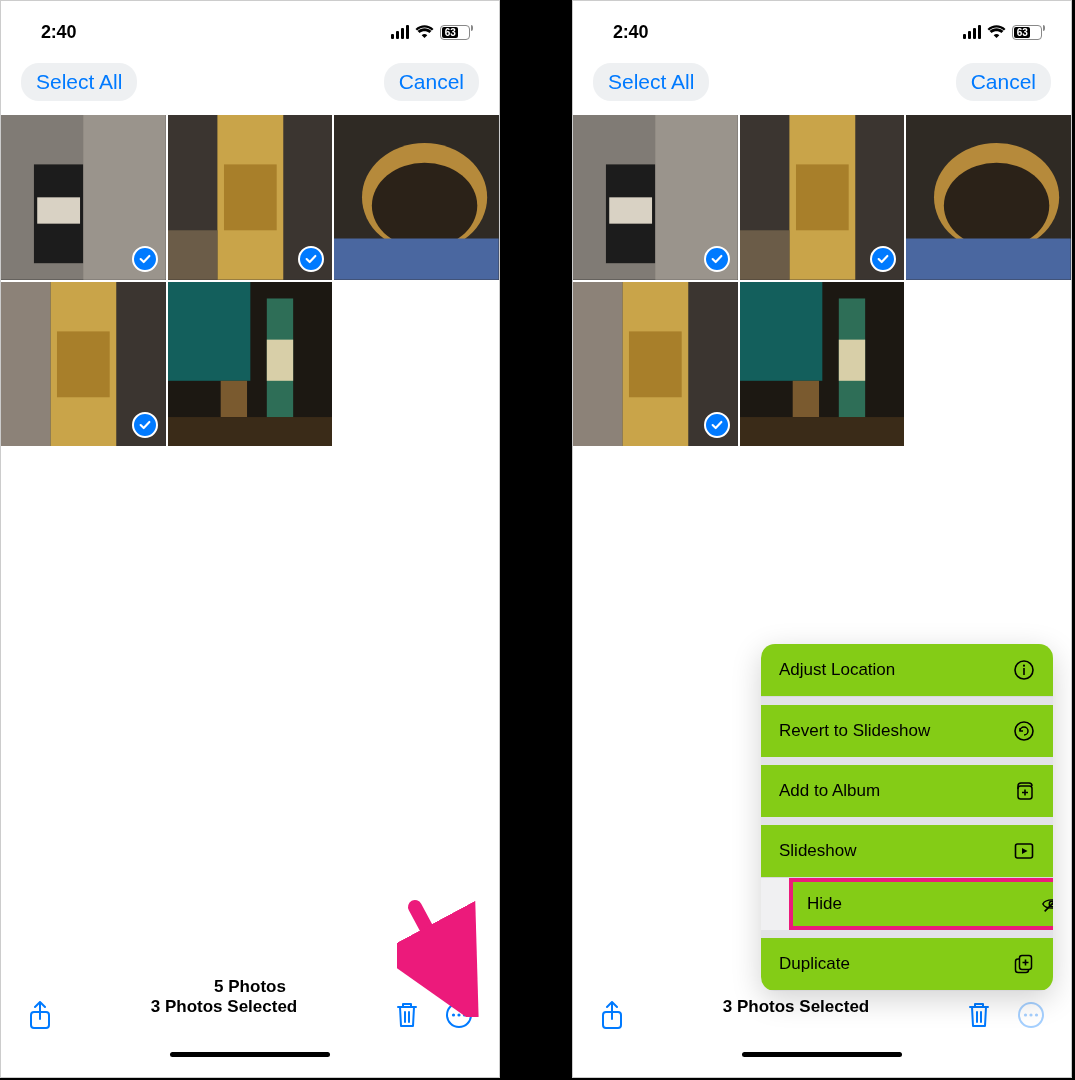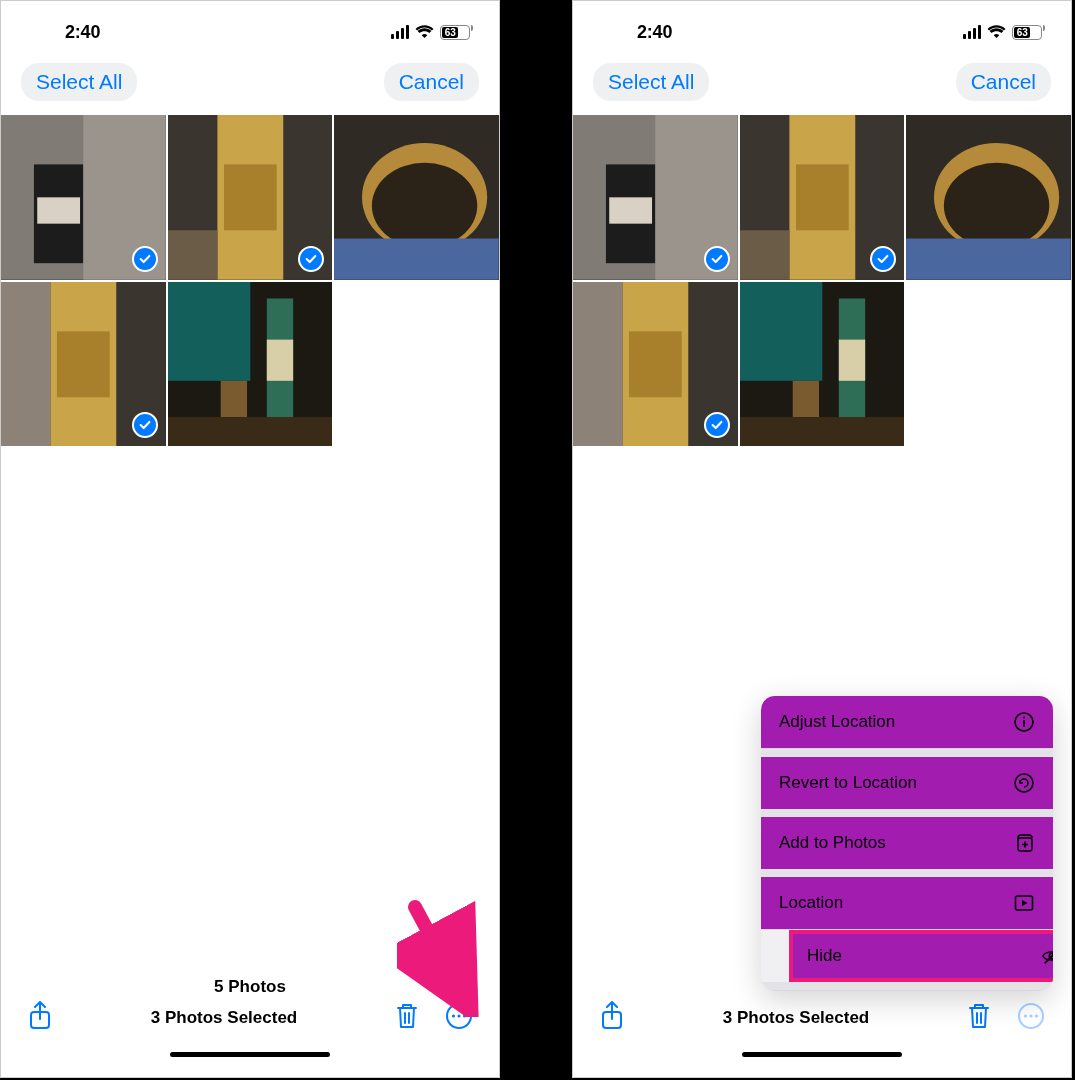--- a/index.html
+++ b/index.html
@@ -24,21 +24,20 @@
     flex-direction: column;
     overflow: hidden;
   }
   
   .status-bar {
     height: 48px;
     display: flex;
     justify-content: space-between;
     align-items: center;
     padding: 14px 26px 0 40px;
-    margin-left: 24px;
   }
   .status-time { font-size: 18px; font-weight: 600; letter-spacing: -0.2px; }
   .status-right { display: flex; align-items: center; gap: 6px; }
   .sig-bars { display: flex; align-items: flex-end; gap: 2px; height: 14px; }
   .sig-bars span { width: 3px; background: #000; border-radius: 1px; }
   .sig-bars span:nth-child(1){height:5px;}
   .sig-bars span:nth-child(2){height:8px;}
   .sig-bars span:nth-child(3){height:11px;}
   .sig-bars span:nth-child(4){height:14px;}
   .wifi svg { display:block; }
@@ -88,21 +87,21 @@
   .spacer { flex:1; }
 
   
   .footer {
     padding: 0 22px 14px 22px;
     display:flex; flex-direction:column; align-items:center; 
     position:relative;
   }
   .count-label { font-size:17px; font-weight:600; }
   .footer-row {
-    width:100%; display:flex; justify-content:space-between; align-items:center;
+    width:100%; display:flex; justify-content:space-between; align-items:flex-start;
   }
   .footer-row .center { font-size:17px; font-weight:600; }
   .icon-btn { background:none; border:none; cursor:pointer; padding:4px; color:#007aff; }
   .icon-btn.disabled { opacity:0.35; }
   .footer-end { display:flex; gap:18px; align-items:center; }
 
   .home-ind {
     width:160px; height:5px; background:#000; border-radius:3px;
     margin: 14px auto 6px auto;
   }
@@ -116,21 +115,21 @@
   
   .ctx-menu {
     position:absolute; right:18px; bottom:86px; width:292px;
     background:#f0f0f2; border-radius:14px;
     box-shadow:0 8px 30px rgba(0,0,0,0.18);
     overflow:hidden;
   }
   .ctx-item {
     display:flex; justify-content:space-between; align-items:center;
     padding:15px 18px; font-size:17px; color:#000;
-    background:#a21caf;
+    background:#84cc16;
     border:none; width:100%; text-align:left; cursor:pointer;
   }
   .ctx-sep-thin { height:1px; background:#d8d8dc; }
   .ctx-sep-thick { height:8px; background:#e3e3e7; }
   .ctx-item .m-icon { width:22px; height:22px; flex-shrink:0; }
   .ctx-highlight {
     outline:4px solid #ec1a7b; outline-offset:-4px;margin-left:28px;
   }
 </style>
 </head>
@@ -392,49 +391,57 @@
       <span>Adjust Location</span>
       <svg class="m-icon" viewBox="0 0 22 22">
           <circle cx="11" cy="11" r="9" stroke="#000" stroke-width="1.6" fill="none"></circle>
           <circle cx="11" cy="6.7" r="1.1" fill="#000"></circle>
           <rect x="10.2" y="9" width="1.6" height="7" fill="#000"></rect>
         </svg>
     </button>
     <div class="ctx-sep-thin"></div>
     <div class="ctx-sep-thick"></div>
     <button class="ctx-item">
-      <span>Revert to Location</span>
+      <span>Revert to Slideshow</span>
       <svg class="m-icon" viewBox="0 0 22 22">
           <circle cx="11" cy="11" r="9" stroke="#000" stroke-width="1.6" fill="none"></circle>
           <path d="M7 11 A4 4 0 1 1 11 15" stroke="#000" stroke-width="1.5" fill="none"></path>
           <path d="M7 8 L7 11 L10 11" stroke="#000" stroke-width="1.5" fill="none"></path>
         </svg>
     </button>
     <div class="ctx-sep-thick"></div>
     <button class="ctx-item">
-      <span>Add to Photos</span>
+      <span>Add to Album</span>
       <svg class="m-icon" viewBox="0 0 22 22">
           <rect x="5" y="6" width="14" height="13" rx="2.5" stroke="#000" stroke-width="1.5" fill="none"></rect>
           <path d="M5 9 V6 Q5 3 8 3 H16 Q19 3 19 6" stroke="#000" stroke-width="1.5" fill="none"></path>
           <path d="M12 9.5 V15.5 M9 12.5 H15" stroke="#000" stroke-width="1.6"></path>
         </svg>
     </button>
     <div class="ctx-sep-thick"></div>
     <button class="ctx-item">
-      <span>Location</span>
+      <span>Slideshow</span>
       <svg class="m-icon" viewBox="0 0 22 22">
           <rect x="2.5" y="4" width="17" height="14" rx="2" stroke="#000" stroke-width="1.6" fill="none"></rect>
           <path d="M9 8 L14.5 11 L9 14 Z" fill="#000"></path>
         </svg>
     </button>
     <div class="ctx-sep-thin"></div>
     <button class="ctx-item ctx-highlight">
       <span>Hide</span>
       <svg class="m-icon" viewBox="0 0 24 22">
           <path d="M2 11 C5 5 19 5 22 11 C19 17 5 17 2 11 Z" stroke="#000" stroke-width="1.6" fill="none"></path>
           <circle cx="12" cy="11" r="3" stroke="#000" stroke-width="1.6" fill="none"></circle>
           <line x1="4" y1="19" x2="20" y2="3" stroke="#000" stroke-width="1.8"></line>
         </svg>
     </button>
     <div class="ctx-sep-thick"></div>
+    <button class="ctx-item">
+      <span>Duplicate</span>
+      <svg class="m-icon" viewBox="0 0 22 22">
+          <rect x="6.5" y="2.5" width="12" height="14" rx="2.5" stroke="#000" stroke-width="1.5" fill="none"></rect>
+          <path d="M6.5 6 H5 Q2.5 6 2.5 8.5 V17 Q2.5 19.5 5 19.5 H13 Q15.5 19.5 15.5 17" stroke="#000" stroke-width="1.5" fill="none"></path>
+          <path d="M12.5 6.5 V12.5 M9.5 9.5 H15.5" stroke="#000" stroke-width="1.6"></path>
+        </svg>
+    </button>
     <div class="ctx-sep-thin"></div>
   </div>
 </div>
 
 </body></html>

